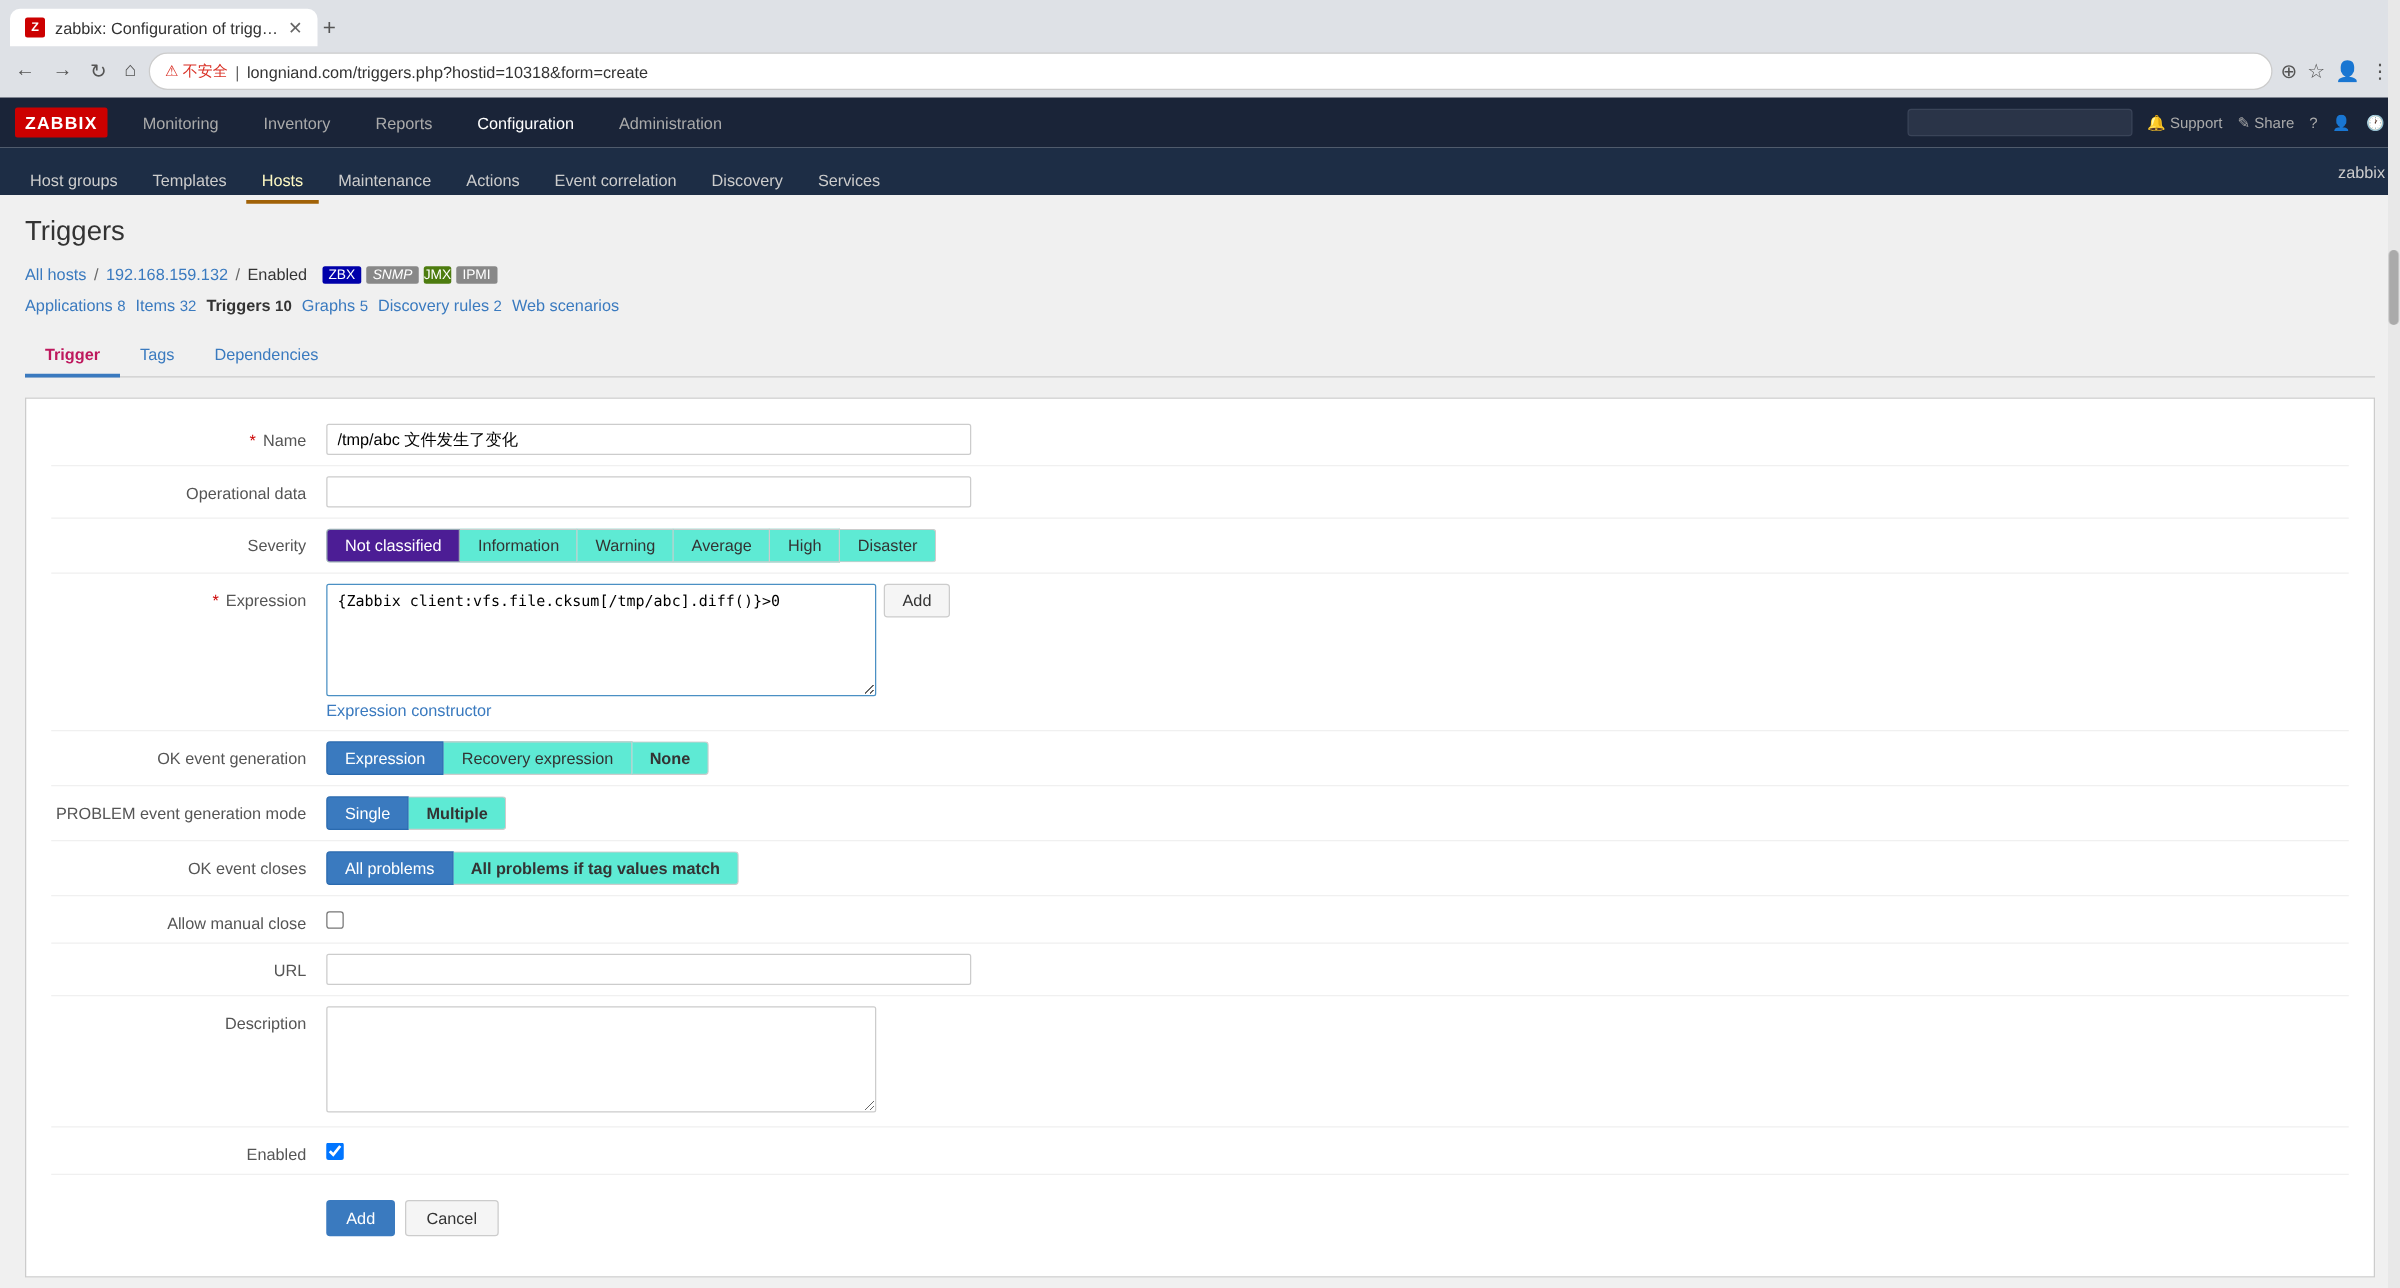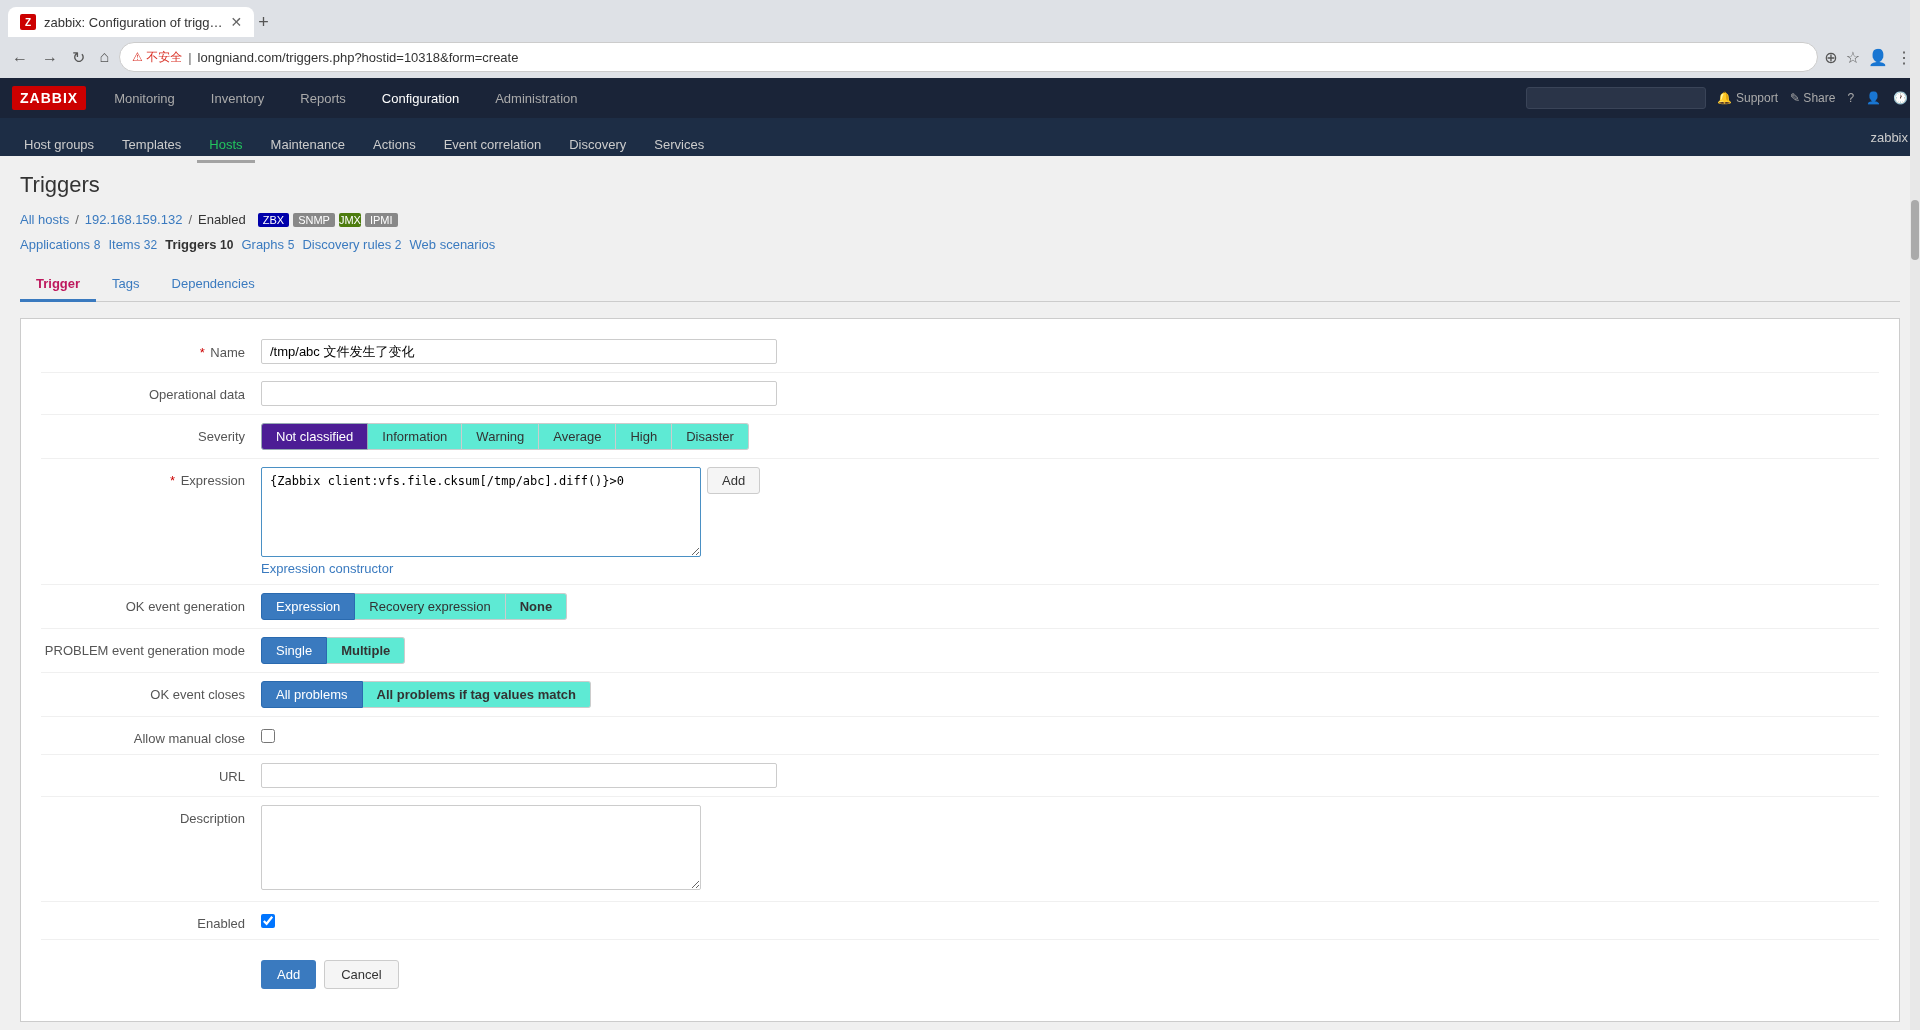--- a/index.html
+++ b/index.html
@@ -25,34 +25,34 @@
     .zabbix-logo { background: #c00; color: #fff; font-weight: bold; font-size: 14px; padding: 4px 8px; border-radius: 2px; letter-spacing: 1px; }
     .top-nav-item { color: #aaa; font-size: 13px; cursor: pointer; padding: 4px 8px; }
     .top-nav-item:hover, .top-nav-item.active { color: #fff; }
     .top-nav-right { margin-left: auto; display: flex; align-items: center; gap: 12px; }
     .top-nav-right span { color: #aaa; font-size: 12px; cursor: pointer; }
     .top-nav-search { background: #2a3448; border: 1px solid #3a4458; color: #aaa; padding: 3px 8px; border-radius: 3px; font-size: 12px; width: 180px; }
 
     
     .secondary-nav { background: #1d2d45; height: 38px; display: flex; align-items: center; padding: 0 12px; gap: 4px; }
     .sec-nav-item { color: #ccc; font-size: 13px; cursor: pointer; padding: 8px 12px; border-bottom: 3px solid transparent; margin-top: 17px; }
-    .sec-nav-item.active { color: #22c55e; border-bottom: 3px solid #a3a3a3; }
+    .sec-nav-item.active { color: #fef9c3; border-bottom: 3px solid #a16207; }
     .sec-nav-right { margin-left: auto; color: #ccc; font-size: 13px; }
 
     
     .page-content { background: #f0f0f0; padding: 16px 20px; min-height: 700px; }
     .page-title { font-size: 22px; font-weight: normal; color: #333; margin-bottom: 14px; }
 
     
     .host-breadcrumb { display: flex; align-items: center; gap: 6px; margin-bottom: 10px; font-size: 13px; }
     .host-breadcrumb a { color: #3a7abf; text-decoration: none; }
     .host-breadcrumb .sep { color: #666; }
     .host-tags { display: flex; gap: 4px; margin-left: 6px; }
     .tag-zbx { background: #00a; color: #fff; font-size: 11px; padding: 1px 5px; border-radius: 2px; }
-    .tag-snmp { background: #888; color: #fff; font-size: 11px; padding: 1px 5px; border-radius: 2px; }
+    .tag-snmp { background: #888; color: #fff; font-size: 11px; padding: 1px 5px; border-radius: 2px; font-style: italic; }
     .tag-jmx { background: #4d7c0f; color: #fff; font-size: 11px; padding: 1px 0; border-radius: 2px; }
     .tag-ipmi { background: #888; color: #fff; font-size: 11px; padding: 1px 5px; border-radius: 2px; }
 
     
     .host-nav { display: flex; gap: 0; margin-bottom: 16px; flex-wrap: wrap; align-items: center; gap: 8px; }
     .host-nav-link { color: #3a7abf; font-size: 13px; cursor: pointer; text-decoration: none; }
     .host-nav-link .count { font-size: 12px; }
 
     
     .form-tabs { display: flex; border-bottom: 1px solid #ccc; margin-bottom: 16px; }

